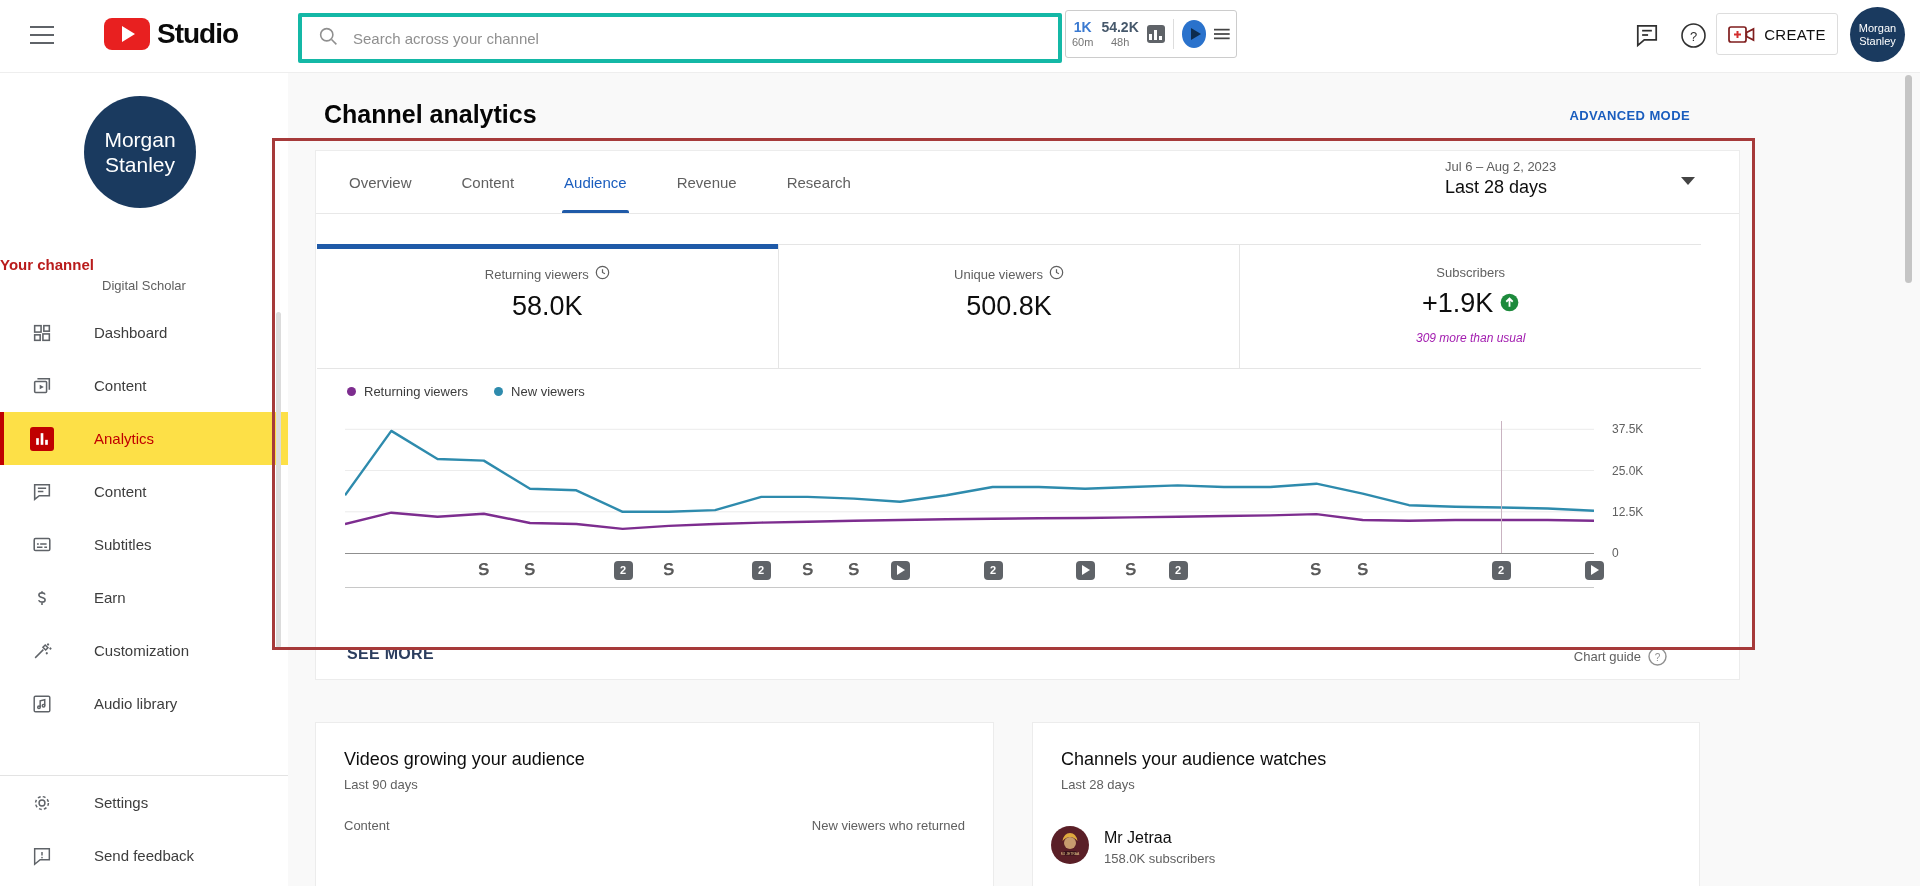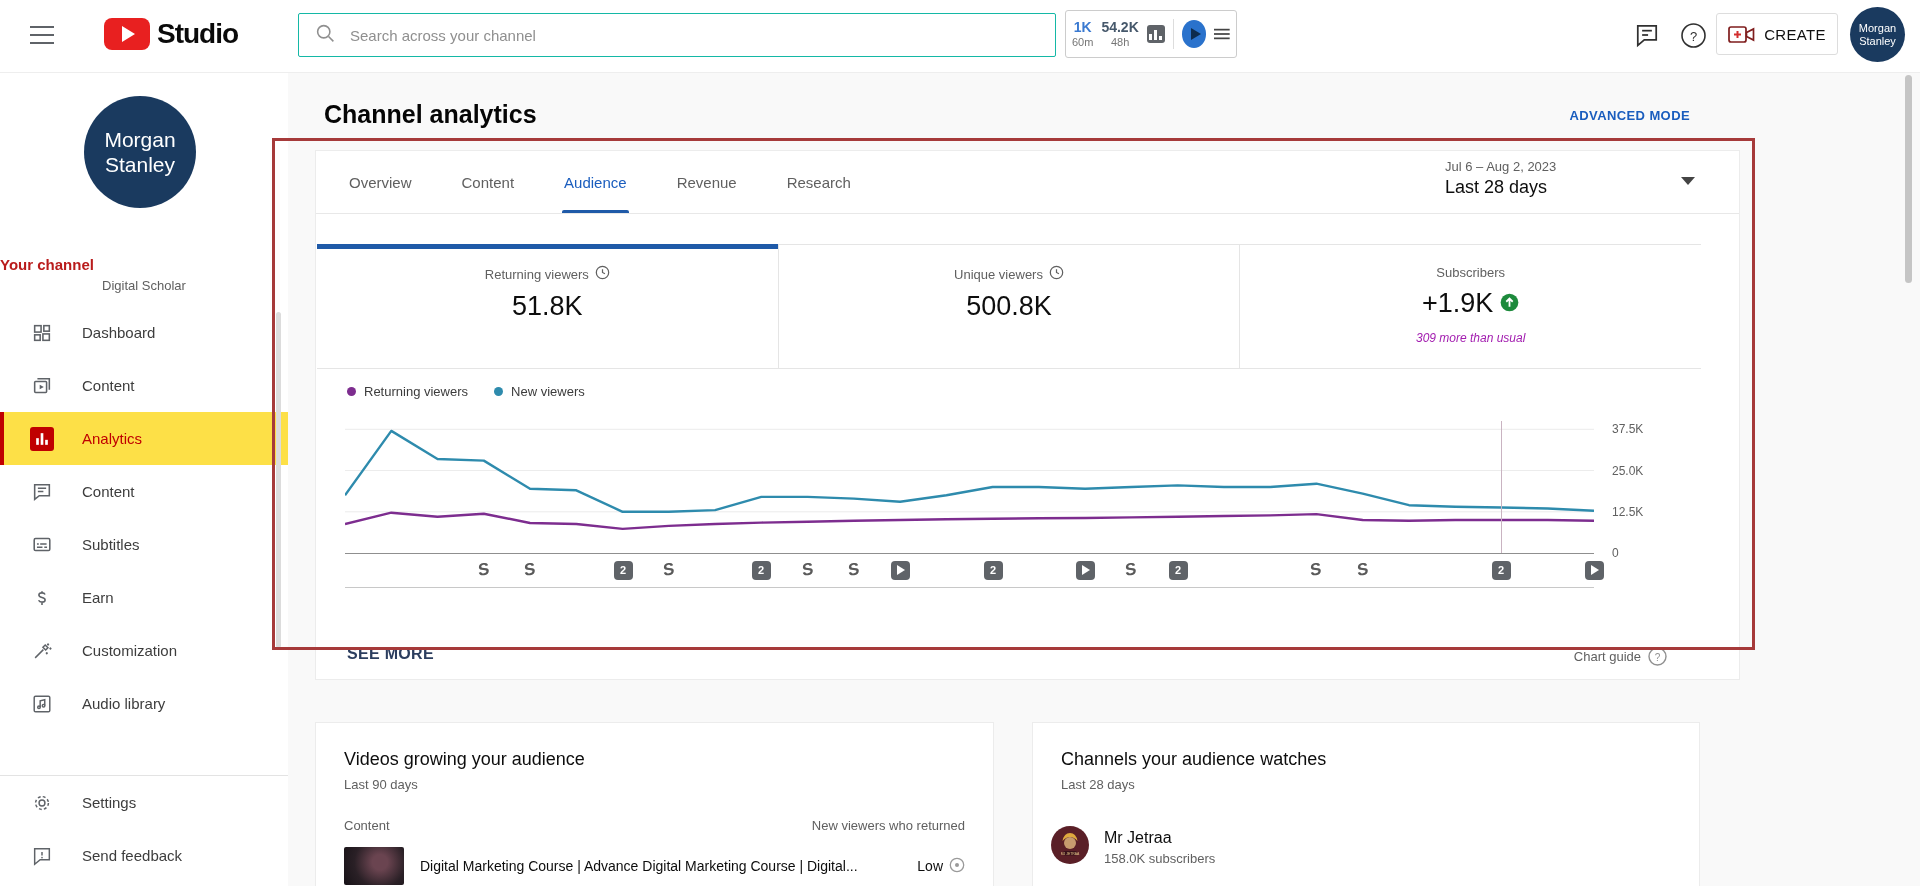--- a/index.html
+++ b/index.html
@@ -4,21 +4,21 @@
 <style>
   html,body{margin:0;padding:0;width:1920px;height:886px;overflow:hidden;background:#fff;
     font-family:"Liberation Sans","DejaVu Sans",sans-serif;color:#0d0d0d;}
   
   #topbar{position:absolute;top:0;left:0;width:1920px;height:72px;background:#fff;border-bottom:1px solid #eee;z-index:20;}
   #menu-btn{position:absolute;left:28px;top:24px;width:28px;height:24px;background:none;border:none;cursor:pointer;padding:0;}
   #brand{position:absolute;left:80px;top:18px;display:flex;align-items:center;gap:7px;padding-left:24px;}
   #logo-badge{width:46px;height:32px;background:#e82020;border-radius:8px;display:flex;align-items:center;justify-content:center;}
   #logo-badge .tri{width:0;height:0;border-left:13px solid #fff;border-top:8px solid transparent;border-bottom:8px solid transparent;margin-left:3px;}
   #brand-text{font-size:28px;font-weight:700;letter-spacing:-1px;color:#0a0a0a;}
-  #search{position:absolute;left:298px;top:13px;width:756px;height:42px;border:1px solid #14b8a6;border-radius:2px;background:#fff;display:flex;align-items:center;}
+  #search{position:absolute;left:298px;top:13px;width:756px;height:42px;border:4px solid #14b8a6;border-radius:2px;background:#fff;display:flex;align-items:center;}
   #search input{border:none;outline:none;font-size:15px;flex:1;color:#333;font-family:inherit;background:transparent;}
   #search input::placeholder{color:#8f8f8f;}
   #search .mag{margin:0 12px 0 16px;}
   #ext-widget{position:absolute;left:1065px;top:10px;width:172px;height:48px;border:1px solid #ccc;border-radius:3px;background:#fff;display:flex;align-items:center;padding:0 6px;box-sizing:border-box;gap:8px;}
   .ew-col{display:flex;flex-direction:column;align-items:center;line-height:1.1;}
   .ew-v1{font-size:14px;color:#3b7ad1;font-weight:700;}
   .ew-v2{font-size:14px;color:#46586b;font-weight:700;}
   .ew-p{font-size:11px;color:#757575;}
   .ew-chart{width:21px;height:18px;background:#5f6368;border-radius:3px;display:flex;align-items:flex-end;justify-content:center;gap:2px;padding-bottom:3px;box-sizing:border-box;}
   .ew-chart i{display:block;width:3px;background:#fff;}
@@ -29,21 +29,21 @@
   #create-btn{position:absolute;left:1716px;top:13px;width:122px;height:42px;background:#fff;border:1px solid #ddd;border-radius:3px;display:flex;align-items:center;justify-content:center;gap:9px;cursor:pointer;}
   #create-btn span{font-size:15px;font-weight:500;color:#0f0f0f;letter-spacing:.3px;font-family:inherit;}
   .avatar-circle{border-radius:50%;background:#1a3a5f;color:#fff;display:flex;flex-direction:column;align-items:center;justify-content:center;text-align:center;}
   #topbar-avatar{position:absolute;left:1850px;top:7px;width:55px;height:55px;font-size:11px;line-height:1.15;cursor:pointer;}
   
   #sidebar{position:absolute;top:72px;left:0;width:288px;height:814px;background:#fff;z-index:5;}
   #side-avatar{position:absolute;left:84px;top:24px;width:112px;height:112px;font-size:21px;line-height:1.2;cursor:pointer;}
   #your-channel{position:absolute;top:184px;width:288px;font-size:15px;font-weight:700;color:#b91c1c;}
   #channel-name{position:absolute;top:206px;width:288px;text-align:center;font-size:13px;color:#606060;}
   #side-list{position:absolute;top:234px;left:0;width:288px;height:469px;overflow:hidden;}
-  .side-item{height:53px;display:flex;align-items:center;cursor:pointer;position:relative;}
+  .side-item{height:53px;display:flex;align-items:center;cursor:pointer;position:relative;gap:12px;}
   .side-item .side-icon{width:24px;height:24px;margin-left:30px;display:flex;align-items:center;justify-content:center;}
   .side-item .side-label{margin-left:28px;font-size:15px;color:#3d3d3d;}
   .side-item.active{background:#fde047;}
   .side-item.active::before{content:"";position:absolute;left:0;top:0;bottom:0;width:4px;background:#c00000;}
   .side-item.active .side-label{color:#c00000;font-weight:500;}
   .icon-tile{width:24px;height:24px;background:#c00000;border-radius:3px;display:flex;align-items:center;justify-content:center;}
   #side-footer{position:absolute;top:703px;left:0;width:288px;border-top:1px solid #e3e3e3;background:#fff;}
   #side-scroll{position:absolute;left:276px;top:240px;width:5px;height:336px;background:#dcdcdc;border-radius:3px;}
   
   #main{position:absolute;top:72px;left:288px;width:1632px;height:814px;background:#f9f9f9;}
@@ -320,21 +320,21 @@
       <div id="metric-row">
           <div class="metric-cell active">
             <div class="m-label">
               <span>Returning viewers</span>
               <span><svg width="15" height="15" viewBox="0 0 16 16" fill="none" stroke="#606060" stroke-width="1.3">
                   <circle cx="8" cy="8" r="6.6"></circle>
                   <path d="M8 4.5V8l2.6 1.4"></path>
                 </svg></span>
             </div>
             <div class="m-value">
-              <span>51.8K</span>
+              <span>58.0K</span>
             </div>
           </div>
           <div class="metric-cell">
             <div class="m-label">
               <span>Unique viewers</span>
               <span><svg width="15" height="15" viewBox="0 0 16 16" fill="none" stroke="#606060" stroke-width="1.3">
                   <circle cx="8" cy="8" r="6.6"></circle>
                   <path d="M8 4.5V8l2.6 1.4"></path>
                 </svg></span>
             </div>
@@ -455,33 +455,20 @@
       </div>
     </section>
 
     <section id="videos-card" class="b-card">
       <div class="bc-title">Videos growing your audience</div>
       <div class="bc-sub">Last 90 days</div>
       <div class="cols-head">
         <span>Content</span>
         <span>New viewers who returned</span>
       </div>
-      <div id="video-rows">
-          <div class="v-row">
-            <div class="thumb"></div>
-            <div class="v-title">Digital Marketing Course | Advance Digital Marketing Course | Digital...</div>
-            <div class="v-val">
-              <span>Low</span>
-              <span><svg width="16" height="16" viewBox="0 0 16 16" fill="none">
-                  <circle cx="8" cy="8" r="6.7" stroke="#9a9a9a" stroke-width="1.3"></circle>
-                  <circle cx="8" cy="8" r="2" fill="#9a9a9a"></circle>
-                </svg></span>
-            </div>
-          </div>
-        </div>
     </section>
 
     <section id="channels-card" class="b-card">
       <div class="bc-title">Channels your audience watches</div>
       <div class="bc-sub">Last 28 days</div>
       <div id="channel-rows">
           <div class="c-row">
             <span><svg width="38" height="38" viewBox="0 0 38 38">
                 <circle cx="19" cy="19" r="19" fill="#5a1f27"></circle>
                 <path d="M11.5 15q1.5-8 7.5-8t7.5 8q-3.5-4-7.5-4t-7.5 4" fill="#dfa93e"></path>

